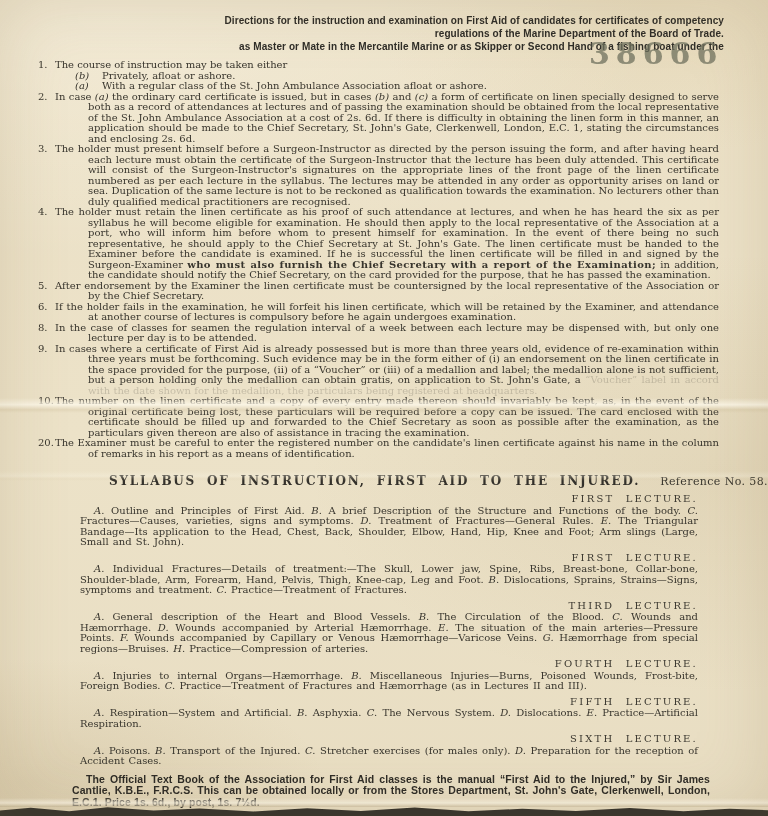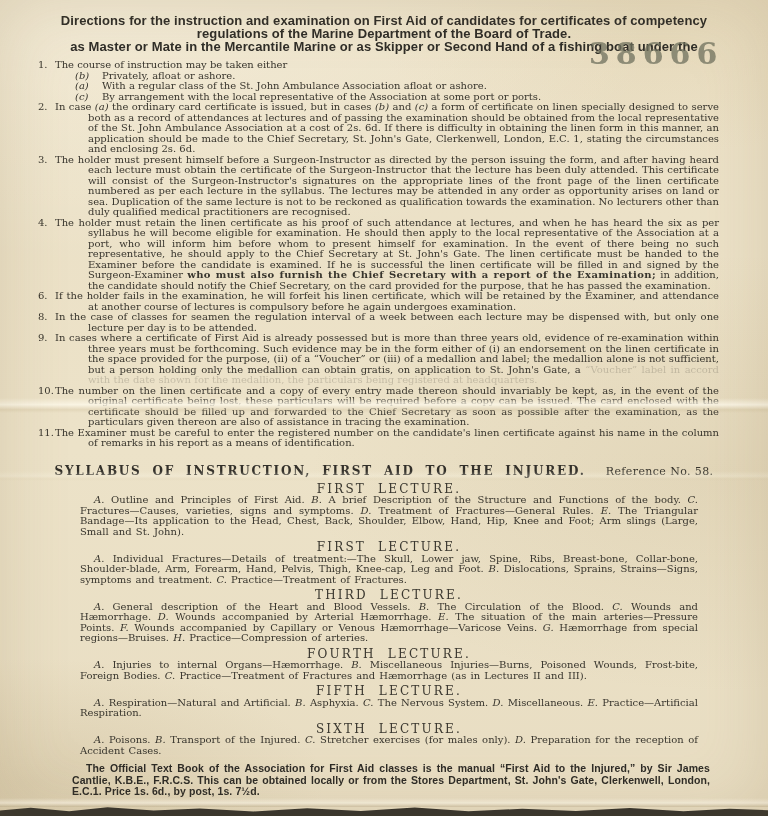--- a/index.html
+++ b/index.html
@@ -10,46 +10,46 @@
     background:
       radial-gradient(130% 55% at 15% 2%, rgba(255,252,240,0.35) 0%, rgba(255,252,240,0) 55%),
       radial-gradient(90% 45% at 94% 58%, rgba(160,135,85,0.13) 0%, rgba(160,135,85,0) 60%),
       radial-gradient(70% 28% at 4% 96%, rgba(150,125,75,0.16) 0%, rgba(150,125,75,0) 55%),
       radial-gradient(60% 25% at 85% 4%, rgba(210,190,140,0.18) 0%, rgba(210,190,140,0) 60%),
       linear-gradient(180deg, #ebe0c6 0%, #ece2c8 55%, #e8ddc2 100%);
   }
   .vignette { position:absolute; inset:0; box-shadow: inset 0 0 70px rgba(140,115,70,0.20); pointer-events:none; }
 
   .header {
-    margin:14px 44px 7px 44px; text-align:center;
+    margin:14px 44px 7px 44px; text-align:right;
     font-family:"Liberation Sans", sans-serif; font-weight:bold;
-    font-size:13px; line-height:13px; color:#2e2c27; letter-spacing:0.1px;
+    font-size:10px; line-height:13px; color:#2e2c27; letter-spacing:0.1px;
   }
 
   .stamp {
     position:absolute; top:41px; left:589px;
     font-family:"DejaVu Serif", serif; font-size:30px; line-height:26px;
     letter-spacing:6px; color:#70725f; opacity:0.75;font-weight:bold;
   }
 
   .directions { margin:0 49px 0 38px; font-size:10px; line-height:10.5px; text-align:justify; }
   .dir-main { padding-left:50px; text-indent:-50px; }
   .dir-num  { display:inline-block; width:17px; text-indent:0; }
   .dir-sub  { padding-left:37px; }
   .sub-label{ display:inline-block; width:27px; font-style:italic; }
   .seg-i { font-style:italic; }
   .seg-b { font-weight:bold; letter-spacing:0.4px; }
   .seg-faded { opacity:0.22; filter:blur(0.3px); }
 
-  .syllabus-head { margin-top:11px; text-align:center; white-space:nowrap; }
+  .syllabus-head { margin-top:11px; text-align:right; white-space:nowrap; }
   .syl-title { font-weight:bold; font-size:12px; letter-spacing:1.8px; word-spacing:5px; color:#33302a; }
   .syl-ref   { font-size:11px; margin-left:20px; letter-spacing:0.4px; }
 
   .lectures { margin:1px 70px 0 80px; font-size:10px; line-height:10.5px; text-align:justify; }
-  .lecture-heading { text-align:center; letter-spacing:2.2px; word-spacing:6px; font-size:12px; margin:5px 0 1px 0; color:#3a372f; }
+  .lecture-heading { text-align:right; letter-spacing:2.2px; word-spacing:6px; font-size:10px; margin:5px 0 1px 0; color:#3a372f; }
   .lecture-text { text-indent:14px; word-spacing:1px; }
 
   .footer-para {
     margin:7px 58px 0 72px; text-align:justify; text-indent:14px;
     font-family:"Liberation Sans", sans-serif; font-weight:bold;
     font-size:10.5px; line-height:11.6px; color:#2d2b26; letter-spacing:0.1px;
   }
 
   .crease, .crease2 { position:absolute; left:0; width:768px; pointer-events:none; }
   .crease {
@@ -82,55 +82,57 @@
   </div>
 
   <div class="stamp">38666</div>
 
   <div class="directions">
 
     <div class="dir-item">
       <div class="dir-main"><span class="dir-num">1.</span><span class="dir-text"><span>The course of instruction may be taken either</span></span></div>
       <div class="dir-sub"><span class="sub-label">(b)</span><span>Privately, afloat or ashore.</span></div>
       <div class="dir-sub"><span class="sub-label">(a)</span><span>With a regular class of the St. John Ambulance Association afloat or ashore.</span></div>
-      <div class="dir-sub"><span class="sub-label">(c)</span><span>By arrangement with the local representative of the Association at some port or ports.</span></div>
     </div>
 
     <div class="dir-item">
       <div class="dir-main"><span class="dir-num">2.</span><span class="dir-text"><span>In case </span><span class="seg-i">(a)</span><span> the ordinary card certificate is issued, but in cases </span><span class="seg-i">(b)</span><span> and </span><span class="seg-i">(c)</span><span> a form of certificate on linen specially designed to serve both as a record of attendances at lectures and of passing the examination should be obtained from the local representative of the St. John Ambulance Association at a cost of 2s. 6d.  If there is difficulty in obtaining the linen form in this manner, an application should be made to the Chief Secretary, St. John's Gate, Clerkenwell, London, E.C. 1, stating the circumstances and enclosing 2s. 6d.</span></span></div>
     </div>
 
     <div class="dir-item">
       <div class="dir-main"><span class="dir-num">3.</span><span class="dir-text"><span>The holder must present himself before a Surgeon-Instructor as directed by the person issuing the form, and after having heard each lecture must obtain the certificate of the Surgeon-Instructor that the lecture has been duly attended.  This certificate will consist of the Surgeon-Instructor's signatures on the appropriate lines of the front page of the linen certificate numbered as per each lecture in the syllabus.  The lectures may be attended in any order as opportunity arises on land or sea.  Duplication of the same lecture is not to be reckoned as qualification towards the examination.  No lecturers other than duly qualified medical practitioners are recognised.</span></span></div>
     </div>
 
     <div class="dir-item">
       <div class="dir-main"><span class="dir-num">4.</span><span class="dir-text"><span>The holder must retain the linen certificate as his proof of such attendance at lectures, and when he has heard the six as per syllabus he will become eligible for examination.  He should then apply to the local representative of the Association at a port, who will inform him before whom to present himself for examination.  In the event of there being no such representative, he should apply to the Chief Secretary at St. John's Gate.  The linen certificate must be handed to the Examiner before the candidate is examined.  If he is successful the linen certificate will be filled in and signed by the Surgeon-Examiner </span><span class="seg-b">who must also furnish the Chief Secretary with a report of the Examination;</span><span> in addition, the candidate should notify the Chief Secretary, on the card provided for the purpose, that he has passed the examination.</span></span></div>
     </div>
 
+    <div class="dir-item">
+      <div class="dir-main"><span class="dir-num">5.</span><span class="dir-text"><span>After endorsement by the Examiner the linen certificate must be countersigned by the local representative of the Association or by the Chief Secretary.</span></span></div>
+    </div>
 
     <div class="dir-item">
       <div class="dir-main"><span class="dir-num">6.</span><span class="dir-text"><span>If the holder fails in the examination, he will forfeit his linen certificate, which will be retained by the Examiner, and attendance at another course of lectures is compulsory before he again undergoes examination.</span></span></div>
     </div>
 
 
     <div class="dir-item">
       <div class="dir-main"><span class="dir-num">8.</span><span class="dir-text"><span>In the case of classes for seamen the regulation interval of a week between each lecture may be dispensed with, but only one lecture per day is to be attended.</span></span></div>
     </div>
 
     <div class="dir-item">
       <div class="dir-main"><span class="dir-num">9.</span><span class="dir-text"><span>In cases where a certificate of First Aid is already possessed but is more than three years old, evidence of re-examination within three years must be forthcoming.  Such evidence may be in the form either of (i) an endorsement on the linen certificate in the space provided for the purpose, (ii) of a “Voucher” or (iii) of a medallion and label; the medallion alone is not sufficient, but a person holding only the medallion can obtain gratis, on application to St. John's Gate, a </span><span class="seg-faded">“Voucher” label in accord with the date shown for the medallion, the particulars being registered at headquarters.</span></span></div>
     </div>
 
     <div class="dir-item">
       <div class="dir-main"><span class="dir-num">10.</span><span class="dir-text"><span>The number on the linen certificate and a copy of every entry made thereon should invariably be kept, as, in the event of the original certificate being lost, these particulars will be required before a copy can be issued.  The card enclosed with the certificate should be filled up and forwarded to the Chief Secretary as soon as possible after the examination, as the particulars given thereon are also of assistance in tracing the examination.</span></span></div>
     </div>
 
     <div class="dir-item">
-      <div class="dir-main"><span class="dir-num">11.</span><span class="dir-text"><span>The Examiner must be careful to enter the registered number on the candidate's linen certificate against his name in the column of remarks in his report as a means of identification.</span></span></div>
+      <div class="dir-main"><span class="dir-num">20.</span><span class="dir-text"><span>The Examiner must be careful to enter the registered number on the candidate's linen certificate against his name in the column of remarks in his report as a means of identification.</span></span></div>
     </div>
 
   </div>
 
   <div class="syllabus-head">
     <span class="syl-title">SYLLABUS OF INSTRUCTION, FIRST AID TO THE INJURED.</span><span class="syl-ref">Reference No. 58.</span>
   </div>
 
   <div class="lectures">
     <div class="lecture-heading">FIRST LECTURE.</div>
@@ -139,21 +141,21 @@
     <div class="lecture-heading">FIRST LECTURE.</div>
     <div class="lecture-text"><span class="seg-i">A.</span><span> Individual Fractures—Details of treatment:—The Skull, Lower jaw, Spine, Ribs, Breast-bone, Collar-bone, Shoulder-blade, Arm, Forearm, Hand, Pelvis, Thigh, Knee-cap, Leg and Foot.  </span><span class="seg-i">B.</span><span> Dislocations, Sprains, Strains—Signs, symptoms and treatment.  </span><span class="seg-i">C.</span><span> Practice—Treatment of Fractures.</span></div>
 
     <div class="lecture-heading">THIRD LECTURE.</div>
     <div class="lecture-text"><span class="seg-i">A.</span><span> General description of the Heart and Blood Vessels.  </span><span class="seg-i">B.</span><span> The Circulation of the Blood.  </span><span class="seg-i">C.</span><span> Wounds and Hæmorrhage.  </span><span class="seg-i">D.</span><span> Wounds accompanied by Arterial Hæmorrhage.  </span><span class="seg-i">E.</span><span> The situation of the main arteries—Pressure Points.  </span><span class="seg-i">F.</span><span> Wounds accompanied by Capillary or Venous Hæmorrhage—Varicose Veins.  </span><span class="seg-i">G.</span><span> Hæmorrhage from special regions—Bruises.  </span><span class="seg-i">H.</span><span> Practice—Compression of arteries.</span></div>
 
     <div class="lecture-heading">FOURTH LECTURE.</div>
     <div class="lecture-text"><span class="seg-i">A.</span><span> Injuries to internal Organs—Hæmorrhage.  </span><span class="seg-i">B.</span><span> Miscellaneous Injuries—Burns, Poisoned Wounds, Frost-bite, Foreign Bodies.  </span><span class="seg-i">C.</span><span> Practice—Treatment of Fractures and Hæmorrhage (as in Lectures II and III).</span></div>
 
     <div class="lecture-heading">FIFTH LECTURE.</div>
-    <div class="lecture-text"><span class="seg-i">A.</span><span> Respiration—Natural and Artificial.  </span><span class="seg-i">B.</span><span> Asphyxia.  </span><span class="seg-i">C.</span><span> The Nervous System.  </span><span class="seg-i">D.</span><span> Miscellaneous.  </span><span class="seg-i">E.</span><span> Practice—Artificial Respiration.</span></div>
+    <div class="lecture-text"><span class="seg-i">A.</span><span> Respiration—System and Artificial.  </span><span class="seg-i">B.</span><span> Asphyxia.  </span><span class="seg-i">C.</span><span> The Nervous System.  </span><span class="seg-i">D.</span><span> Dislocations.  </span><span class="seg-i">E.</span><span> Practice—Artificial Respiration.</span></div>
 
     <div class="lecture-heading">SIXTH LECTURE.</div>
     <div class="lecture-text"><span class="seg-i">A.</span><span> Poisons.  </span><span class="seg-i">B.</span><span> Transport of the Injured.  </span><span class="seg-i">C.</span><span> Stretcher exercises (for males only).  </span><span class="seg-i">D.</span><span> Preparation for the reception of Accident Cases.</span></div>
   </div>
 
   <div class="footer-para"><span>The Official Text Book of the Association for First Aid classes is the manual “First Aid to the Injured,” by Sir James Cantlie, K.B.E., F.R.C.S.  This can be obtained locally or from the Stores Department, St. John's Gate, Clerkenwell, London, E.C.1.  Price 1s. 6d., by post, 1s. 7½d.</span></div>
 
   <div class="crease"></div>
   <div class="crease2"></div>
   <div class="edge-light"></div>

